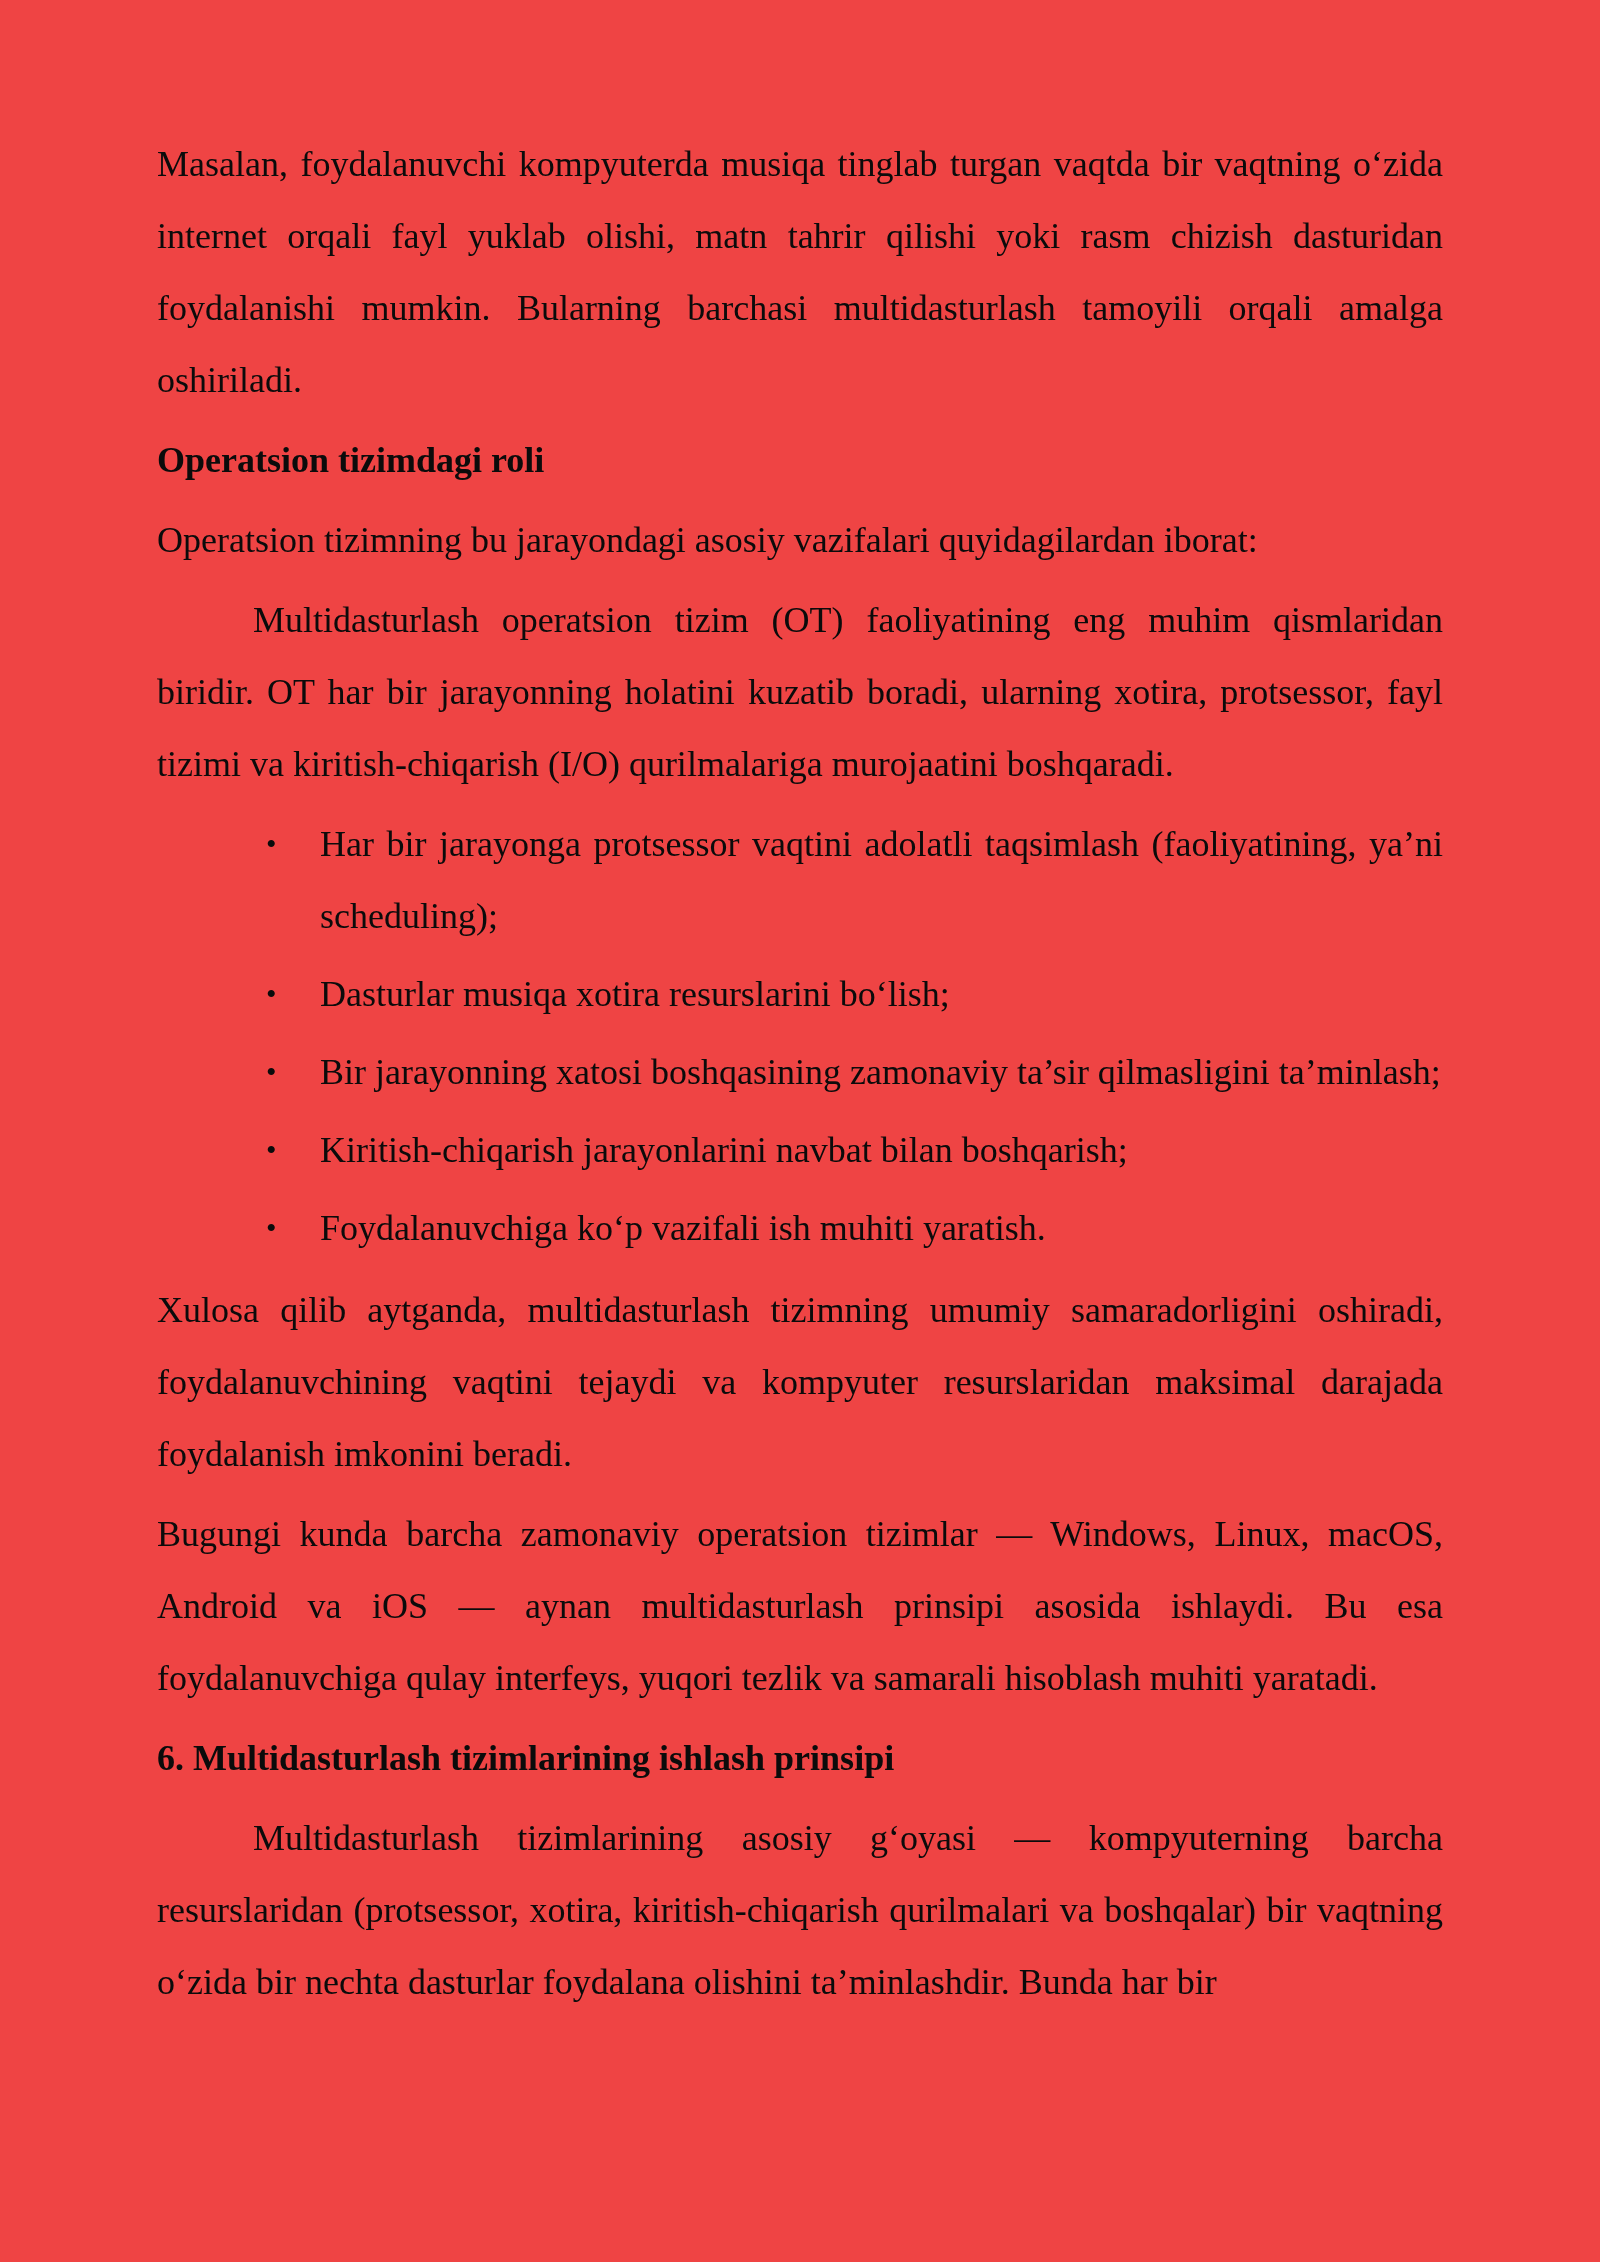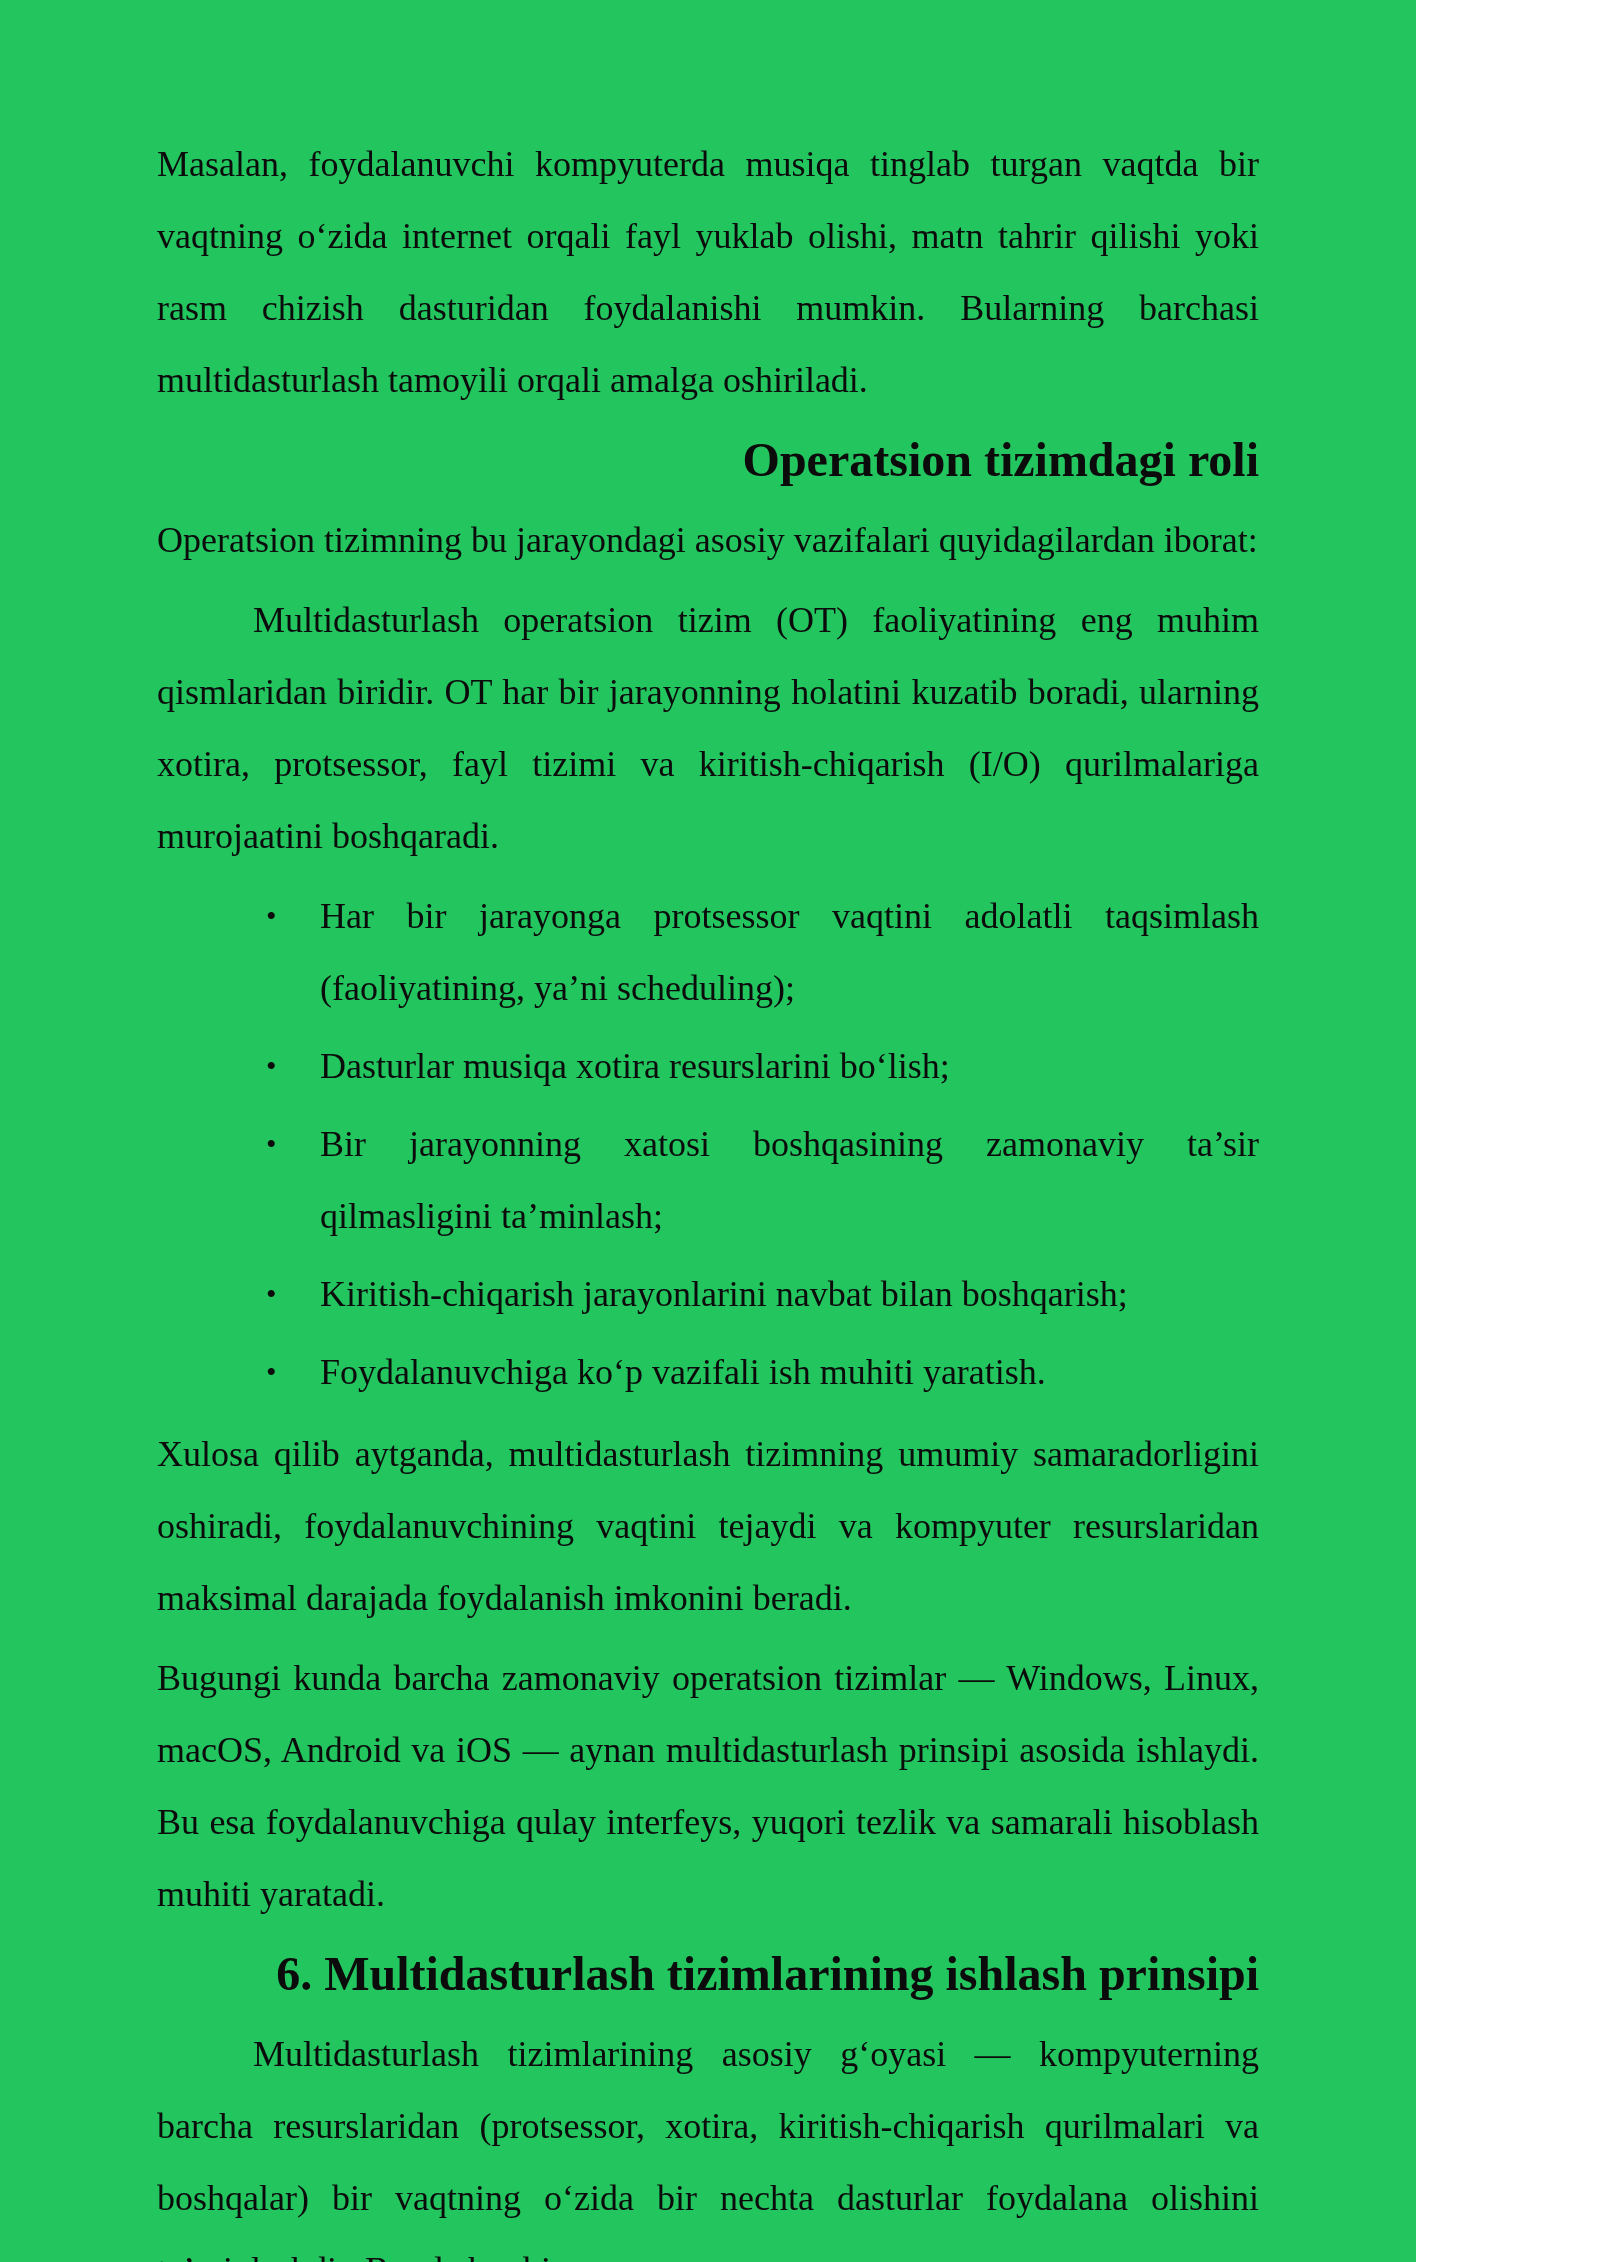--- a/index.html
+++ b/index.html
@@ -9,40 +9,40 @@
   }
   body {
     width: 1600px;
     height: 2262px;
     overflow: hidden;
     font-family: "Liberation Serif", "DejaVu Serif", serif;
     color: #0b0b0b;
   }
   .page {
     box-sizing: border-box;
-    width: 1416px;
+    width: 1600px;
     height: 2262px;
     padding: 128px 157px 0 157px;
-    background: #22c55e;
+    background: #ef4444;
   }
   .para {
     font-size: 36px;
     line-height: 72px;
     text-align: justify;
     margin: 0 0 8px 0;
   }
   .para.first-indent {
     text-indent: 96px;
   }
   .heading {
-    font-size: 48px;
+    font-size: 36px;
     line-height: 72px;
     font-weight: bold;
     margin: 2px 0 8px 0;
-    text-align: right;
+    text-align: left;
   }
   ul.tasks {
     margin: 2px 0 10px 0;
     padding: 0;
   }
   ul.tasks li {
     list-style: none;
     position: relative;
     margin: 0 0 6px 105px;
     padding-left: 58px;

